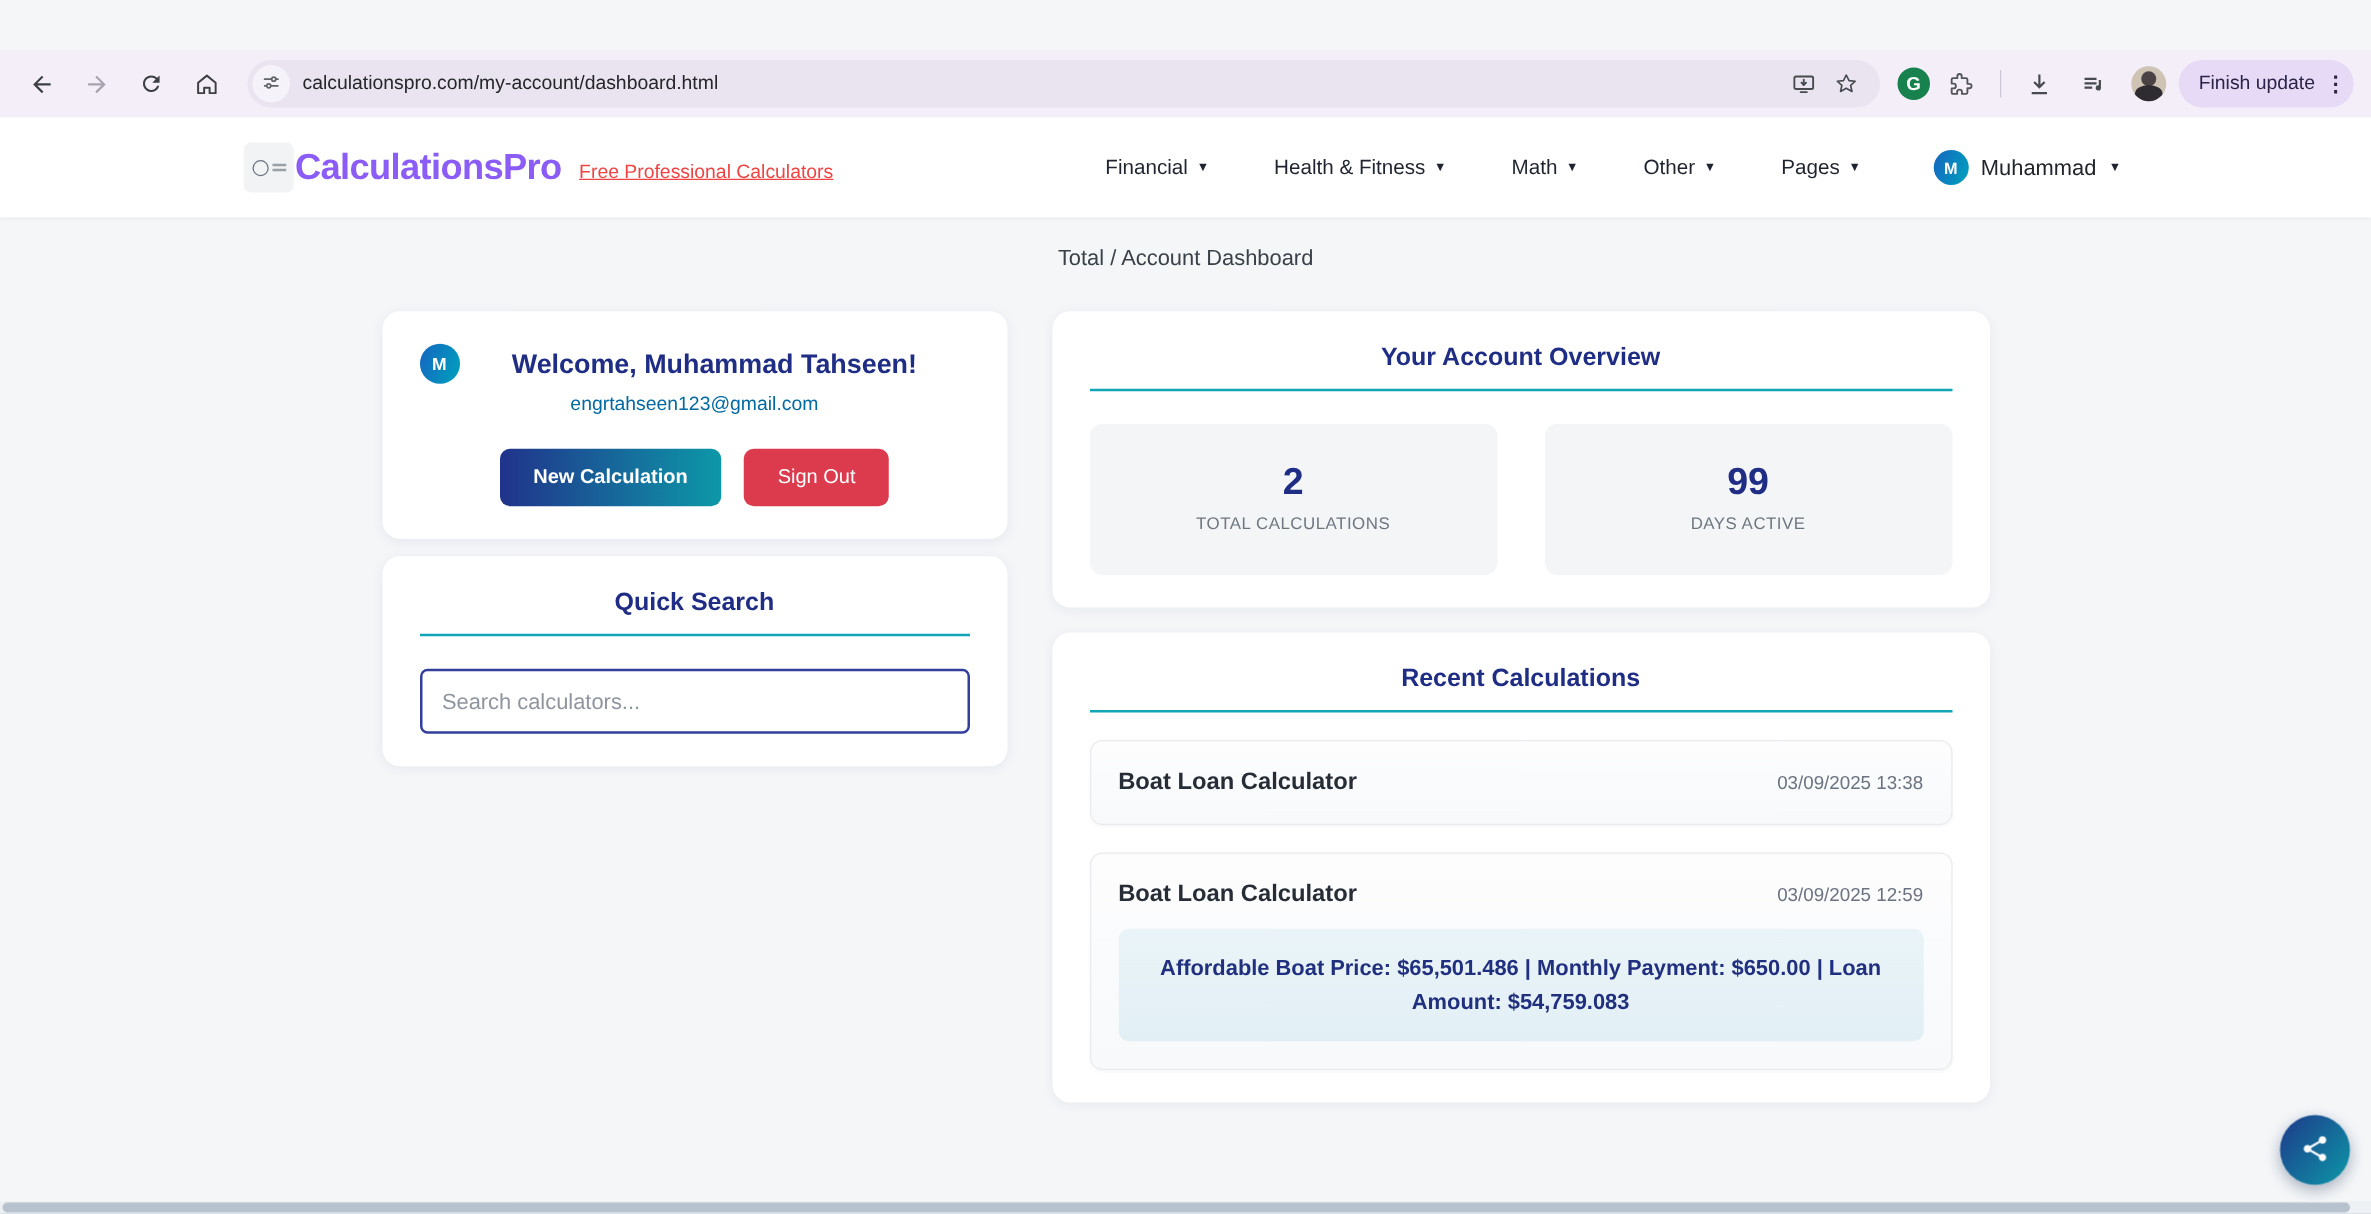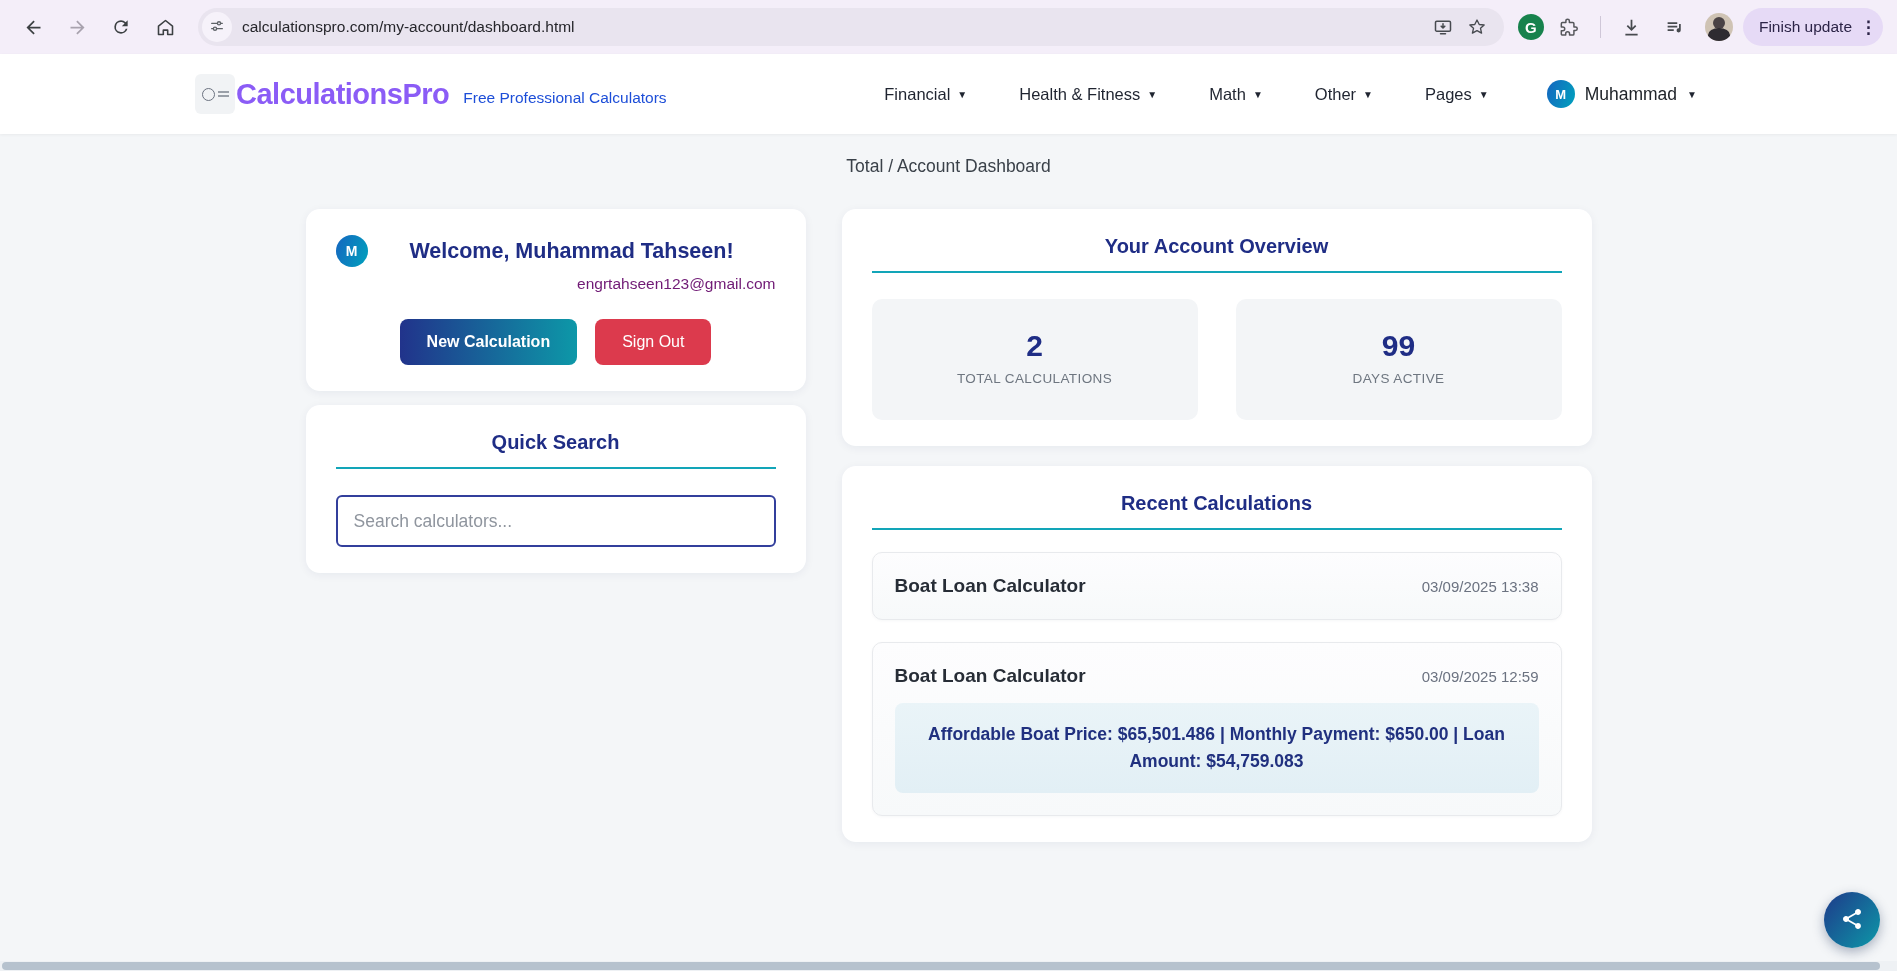--- a/index.html
+++ b/index.html
@@ -6,21 +6,21 @@
   html, body { width: 1897px; height: 971px; overflow: hidden; }
   body {
     font-family: "Liberation Sans", sans-serif;
     background: #f4f6f8;
     position: relative;
   }
 
   
   .toolbar {
     height: 54px; background: #f4eef9;
-    display: flex; align-items: center; padding: 0 14px; gap: 6px;
+    display: flex; align-items: center; padding: 0 14px; gap: 6px; margin-top: 40px;
   }
   .tb-btn {
     width: 38px; height: 38px; border: none; background: transparent;
     display: flex; align-items: center; justify-content: center;
     border-radius: 50%; cursor: pointer; flex: 0 0 auto;
   }
   .tb-btn svg { display: block; }
   .urlbar {
     flex: 1 1 auto; height: 38px; background: #e9e4ef; border-radius: 19px;
     display: flex; align-items: center; padding: 0 10px 0 4px; margin: 0 8px;
@@ -64,21 +64,21 @@
     position: relative; z-index: 2;
   }
   .logo-box {
     width: 40px; height: 40px; background: #f1f3f5; border-radius: 6px;
     display: flex; align-items: center; justify-content: center; gap: 3px; flex: 0 0 auto;
   }
   .logo-ring { width: 13px; height: 13px; border: 1.5px solid #6b7280; border-radius: 50%; }
   .logo-lines { display: flex; flex-direction: column; gap: 2px; }
   .logo-lines i { display: block; width: 11px; height: 2px; background: #9aa0a8; }
   .brand { font-size: 29px; font-weight: 700; color: #8b5cf6; margin-left: 1px; letter-spacing: -0.5px; }
-  .tagline { font-size: 15.5px; color: #1d4ed8; margin-left: 14px; margin-top: 8px; }
+  .tagline { font-size: 15.5px; color: #ef4444; margin-left: 14px; margin-top: 8px; text-decoration: underline; }
   .nav { display: flex; align-items: center; gap: 52px; margin-left: auto; }
   .nav-item {
     background: none; border: none; cursor: pointer;
     font-family: inherit; font-size: 16.5px; color: #1f2430; font-weight: 500;
     display: flex; align-items: center; gap: 7px; white-space: nowrap;
   }
   .caret { font-size: 10px; color: #1f2430; }
   .user-menu {
     background: none; border: none; cursor: pointer; font-family: inherit;
     display: flex; align-items: center; gap: 10px; margin-left: 58px;
@@ -104,21 +104,21 @@
 
   
   .welcome-row { display: flex; align-items: center; }
   .avatar-md {
     width: 32px; height: 32px; border-radius: 50%; flex: 0 0 auto;
     background: linear-gradient(110deg, #1565c0, #00a2bd);
     color: #fff; font-size: 14px; font-weight: bold;
     display: flex; align-items: center; justify-content: center;
   }
   .welcome-title { flex: 1; text-align: center; font-size: 21.5px; font-weight: bold; color: #1f2d85; }
-  .welcome-email { text-align: right; font-size: 15.5px; color: #701a75; margin-top: 8px; }
+  .welcome-email { text-align: center; font-size: 15.5px; color: #0369a1; margin-top: 8px; }
   .welcome-actions { display: flex; justify-content: center; gap: 18px; margin-top: 26px; }
   .btn-primary {
     border: none; cursor: pointer; font-family: inherit;
     background: linear-gradient(90deg, #21338b, #0d98a8);
     color: #fff; font-size: 16px; font-weight: bold;
     padding: 14px 27px; border-radius: 8px;
   }
   .btn-danger {
     border: none; cursor: pointer; font-family: inherit;
     background: #dc3a4d; color: #fff; font-size: 16px;

